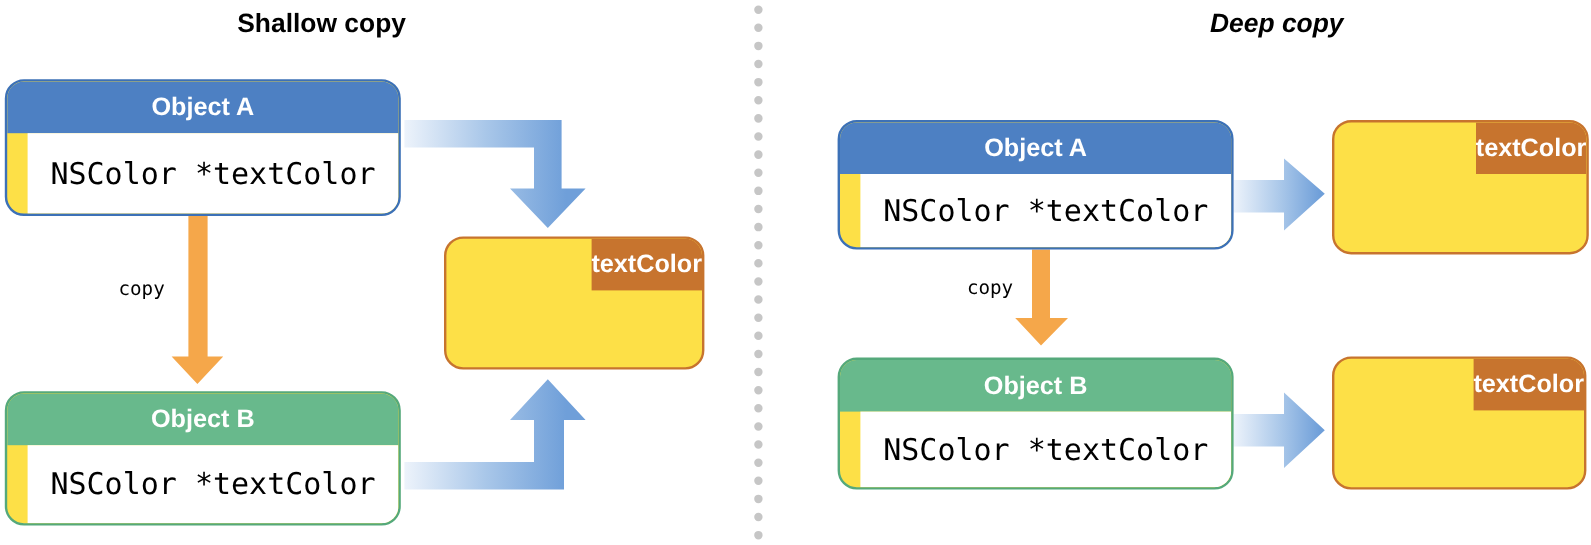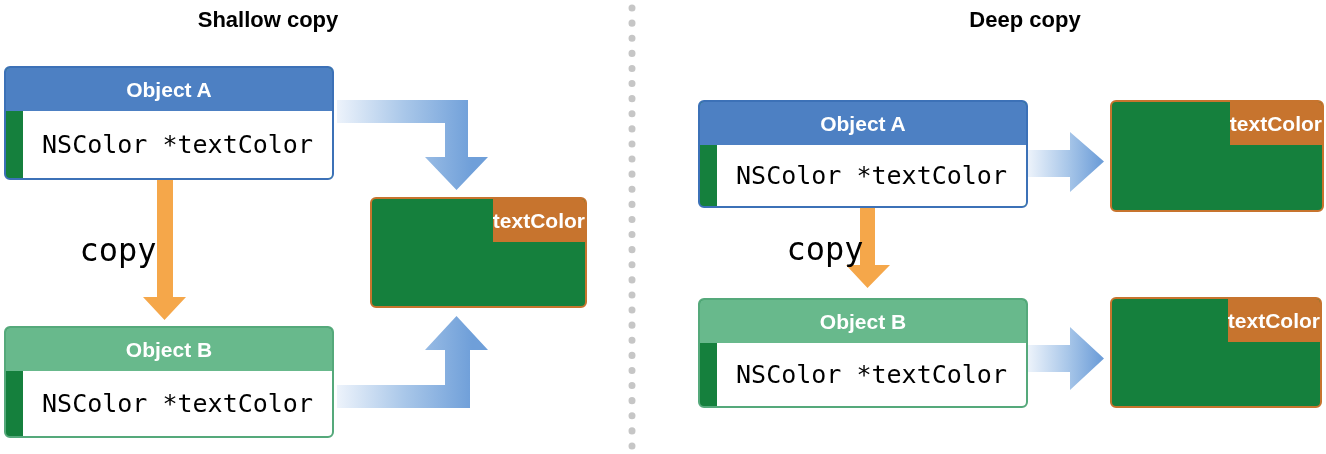--- a/index.html
+++ b/index.html
@@ -12,22 +12,22 @@
   }
   .panel-title{
     position:absolute;
     transform:translateX(-50%);
     font-size:22px;font-weight:bold;color:#000;
     white-space:nowrap;
   }
   .box{
     position:absolute;
     box-sizing:border-box;
-    border-radius:6px;
-    background:#15803d;
+    border-radius:16px;
+    background:#fde047;
     display:flex;flex-direction:column;
     overflow:hidden;
   }
   .box .hdr{
     flex:0 0 43px;
     display:flex;align-items:center;justify-content:center;
     color:#fff;font-size:21px;font-weight:bold;
   }
   .box .body{
     flex:1 1 auto;
@@ -48,21 +48,21 @@
   .box-orange .hdr{background:#C7742E;}
   .swatch{
     position:absolute;
     background:#B18CC8;
     border-radius:1px;
   }
   .copy-label{
     position:absolute;
     transform:translateX(-50%);
     font-family:"DejaVu Sans Mono","Liberation Mono",monospace;
-    font-size:32px;color:#000;white-space:nowrap;
+    font-size:16px;color:#000;white-space:nowrap;
   }
   svg.arrows{position:absolute;left:0;top:0;pointer-events:none;}
 </style>
 </head>
 <body>
 
 <div class="canvas">
 
   <svg class="arrows" width="1326" height="454" viewBox="0 0 1326 454">
     <defs>
@@ -87,21 +87,21 @@
     <path d="M157,180 L173,180 L173,297 L186,297 L164.5,320 L143,297 L157,297 Z" fill="#F5A74A"></path>
 
     <path d="M1028,150 L1070,150 L1070,132 L1104,161.5 L1070,192 L1070,177 L1028,177 Z" fill="url(#gradR)"></path>
 
     <path d="M1028,345 L1070,345 L1070,327 L1104,358.5 L1070,390 L1070,372 L1028,372 Z" fill="url(#gradR)"></path>
 
     <path d="M860,208 L875,208 L875,265 L890,265 L867.5,288 L846,265 L860,265 Z" fill="#F5A74A"></path>
   </svg>
 
   <div class="panel-title" style="left:268px;top:7px;">Shallow copy</div>
-  <div class="panel-title" style="left:1025px;top:7px;">Deep copy</div>
+  <div class="panel-title" style="left:1064px;top:7px;font-style:italic;">Deep copy</div>
 
   <div class="box box-blue" style="left:4px;top:66px;width:330px;height:114px;">
     <div class="hdr">Object A</div>
     <div class="body">
         <span class="mono">NSColor *textColor</span>
       </div>
   </div>
 
   <div class="copy-label" style="left:118px;top:231px;">copy</div>
 

